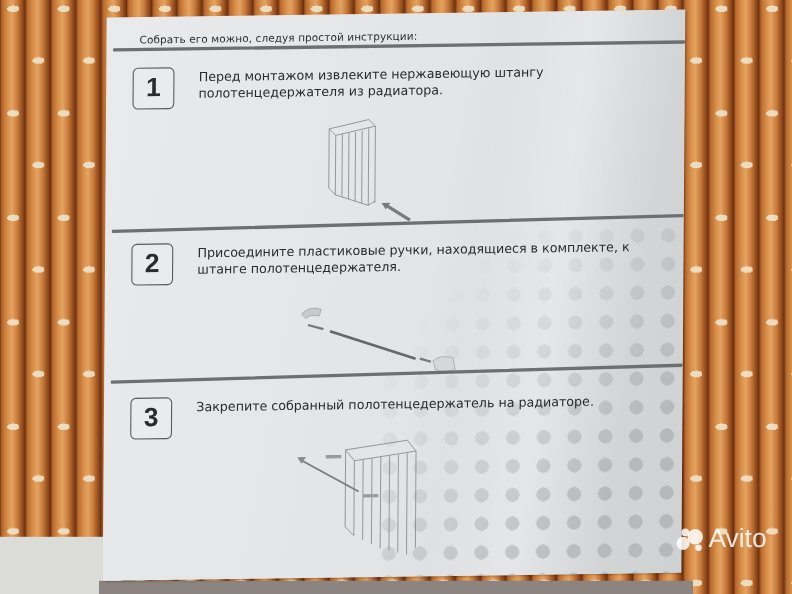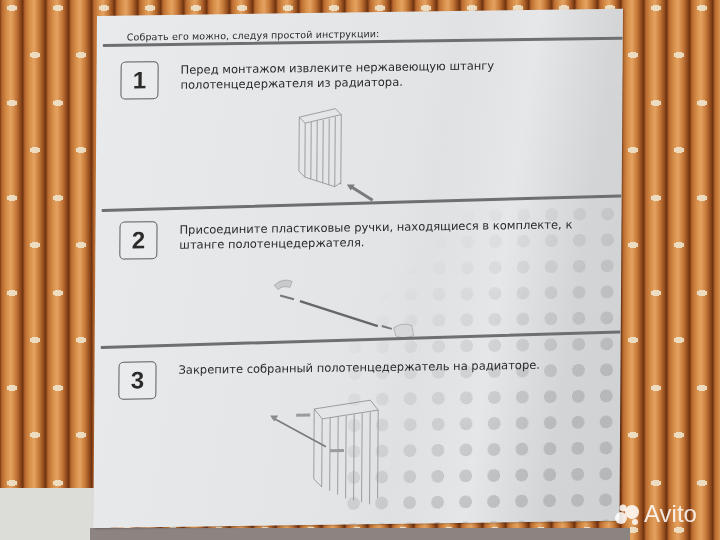--- a/index.html
+++ b/index.html
@@ -156,21 +156,21 @@
         <path d="M48 14 L48 84 L56 92"></path>
       </g>
       <path d="M6 22 L60 52" stroke="#7a7b7d" stroke-width="1.6"></path>
       <path d="M4 20 L12 20 L8 26 Z" fill="#8a8b8d"></path>
       <path d="M30 20 L44 20" stroke="#9a9b9d" stroke-width="3"></path>
       <path d="M64 56 L78 56" stroke="#9a9b9d" stroke-width="3"></path>
     </svg>
   </div>
 </div>
 
-<div style="position:absolute; left:614px; top:500px; display:flex; align-items:center; gap:2px;">
+<div style="position:absolute; left:614px; top:476px; display:flex; align-items:center; gap:2px;">
   <svg width="28" height="22" viewBox="0 0 28 22">
     <circle cx="7" cy="15" r="6" fill="rgba(255,255,255,0.85)"></circle>
     <circle cx="18" cy="9" r="7" fill="rgba(255,255,255,0.85)"></circle>
     <circle cx="9" cy="5" r="3.5" fill="rgba(255,255,255,0.85)"></circle>
     <circle cx="21" cy="19" r="3" fill="rgba(255,255,255,0.85)"></circle>
   </svg>
   <span style="font-family:'Liberation Sans',sans-serif; font-size:24px; color:rgba(255,255,255,0.85); font-weight:normal;">Avito</span>
 </div>
 
 </body></html>

